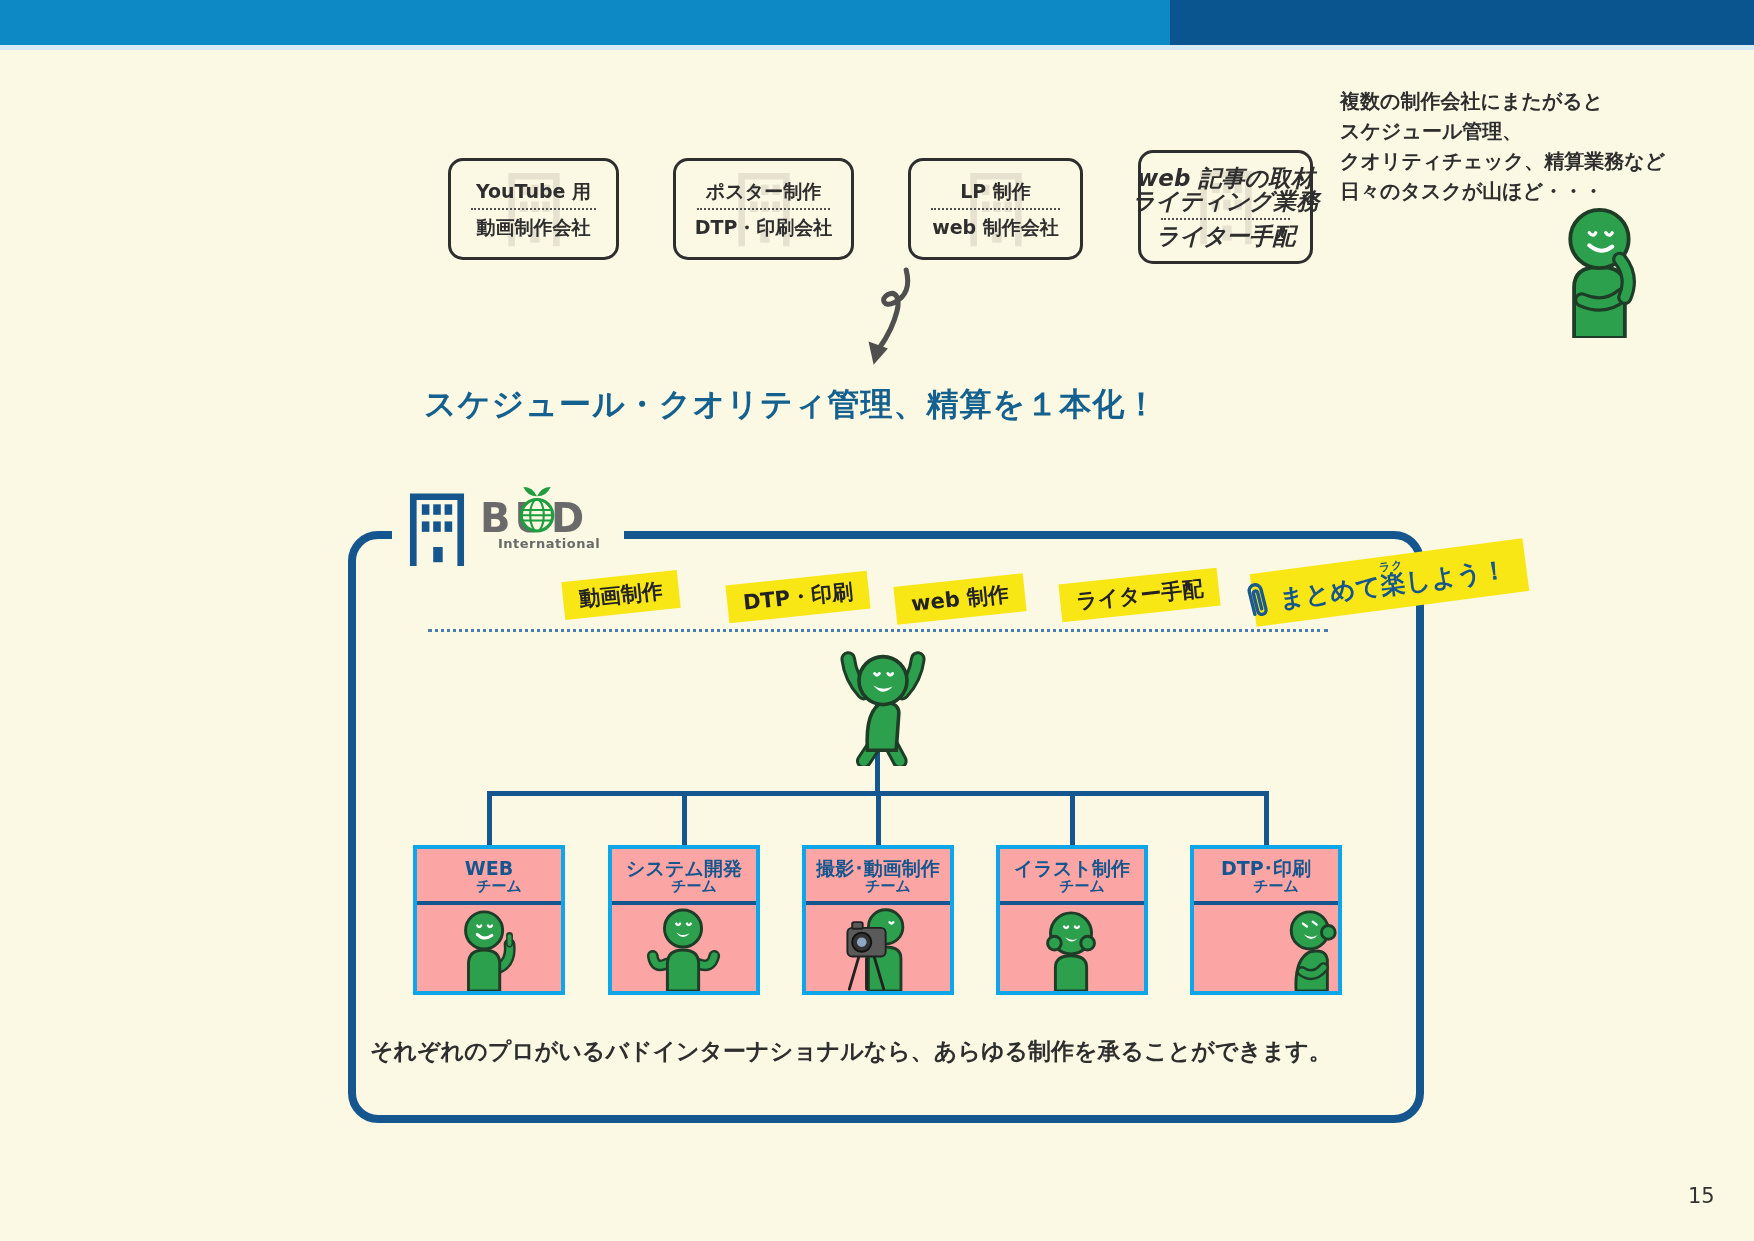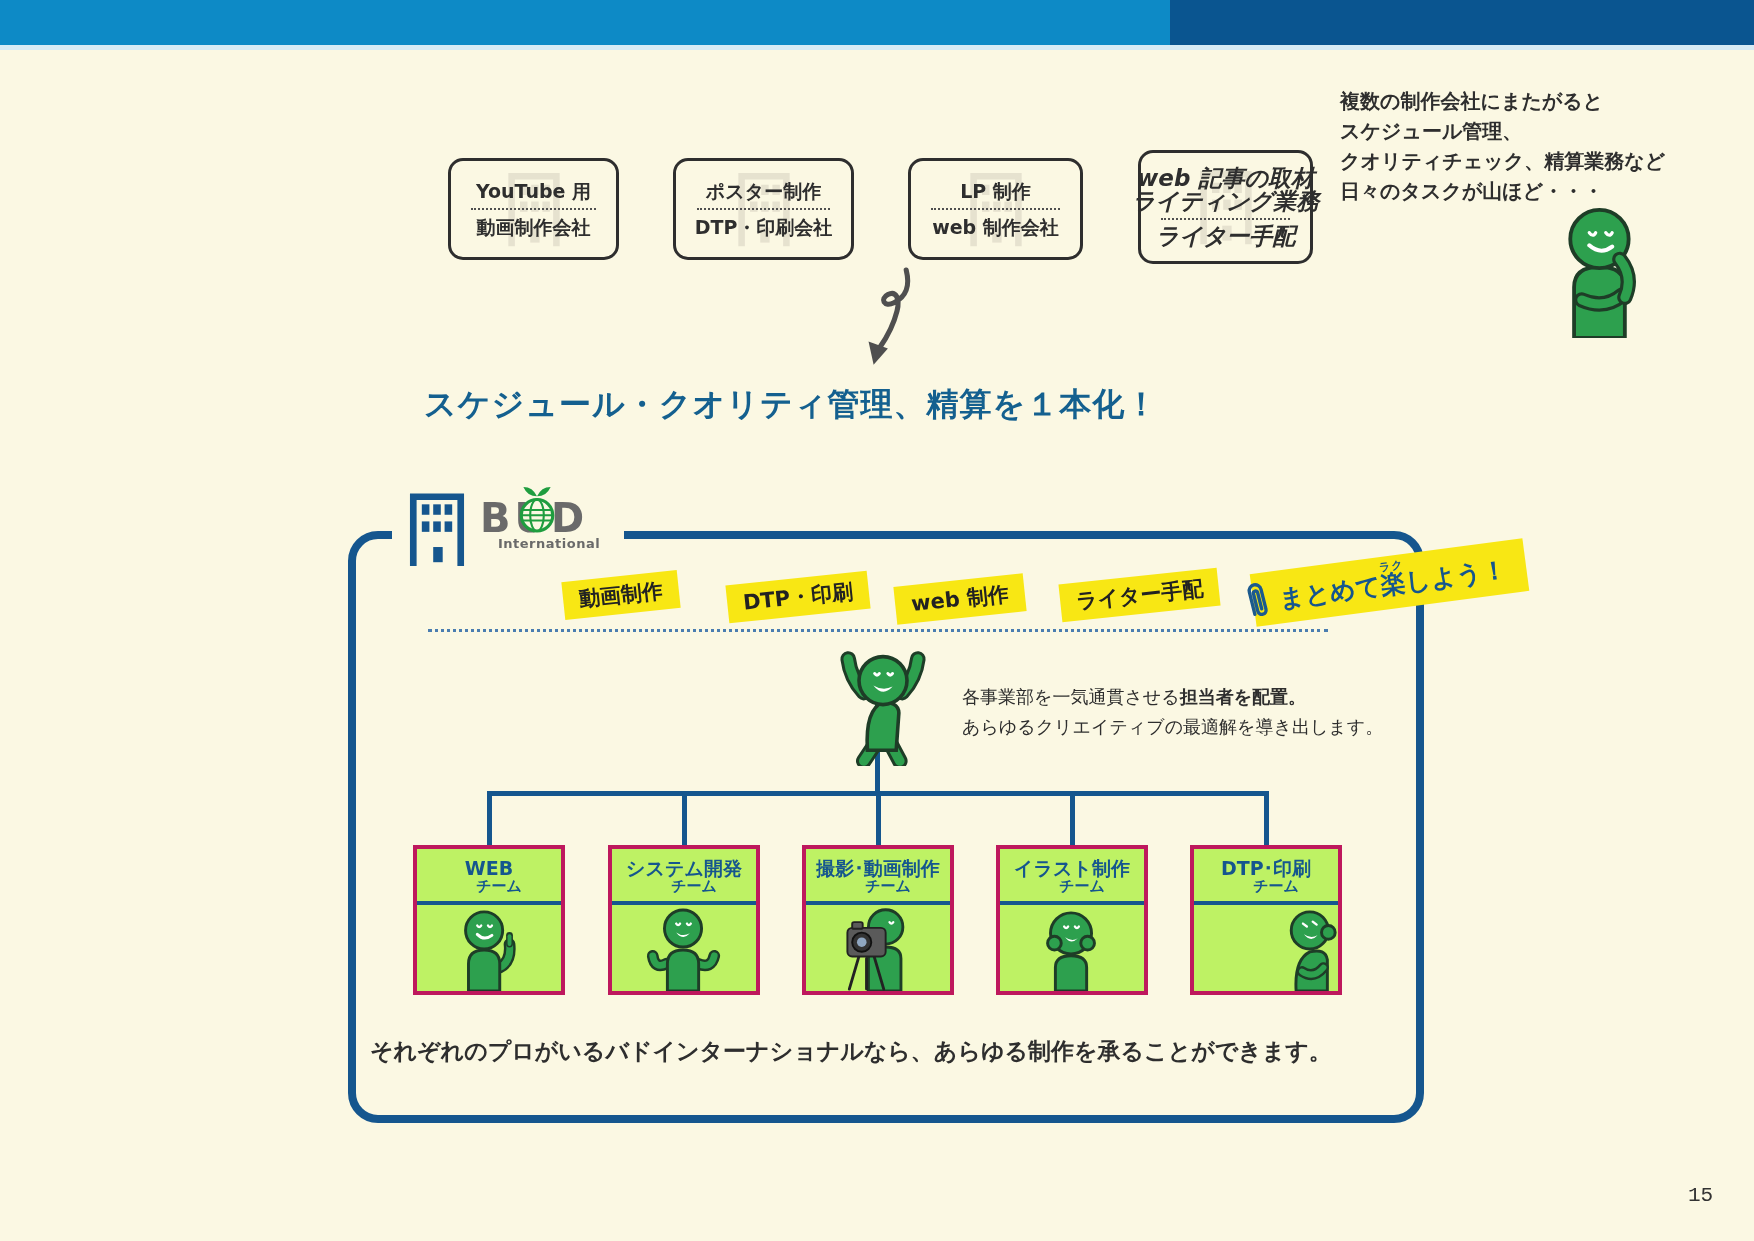--- a/index.html
+++ b/index.html
@@ -60,34 +60,34 @@
   .coord b{font-weight:700;}
 
   
   .stem,.drop{position:absolute;width:5px;background:#15568e;z-index:1;}
   .bus{position:absolute;left:487px;top:791px;width:782px;height:5px;background:#15568e;z-index:1;}
 
   
   .char{position:absolute;z-index:3;}
 
   
-  .team{position:absolute;top:845px;width:152px;height:150px;background:#bef264;
-        border:4px solid #be185d;box-sizing:border-box;z-index:2;display:flex;flex-direction:column;}
+  .team{position:absolute;top:845px;width:152px;height:150px;background:#fca5a5;
+        border:4px solid #0ea5e9;box-sizing:border-box;z-index:2;display:flex;flex-direction:column;}
   .team-head{height:52px;border-bottom:4px solid #15568e;display:flex;flex-direction:column;
              align-items:center;justify-content:center;}
   .team-title{font-size:19px;font-weight:700;color:#15568e;line-height:22px;white-space:nowrap;}
   .team-sub{font-size:15px;font-weight:700;color:#15568e;line-height:15px;margin-left:20px;}
   .team-illo{flex:1;display:flex;align-items:flex-end;justify-content:center;overflow:hidden;}
   .team-illo.right{justify-content:flex-end;}
 
   
   .bottom-note{position:absolute;left:370px;top:1036px;width:1020px;text-align:left;
                font-size:23px;font-weight:700;color:#2e2e2e;white-space:nowrap;}
 
-  .pagenum{position:absolute;left:1688px;top:1184px;font-size:21px;color:#333;font-family:Liberation Mono, monospace;}
+  .pagenum{position:absolute;left:1688px;top:1184px;font-size:21px;color:#333;}
 </style>
 </head>
 <body>
 
 <div id="stage">
 
   <div class="bar-light"></div>
   <div class="bar-dark"></div>
   <div class="bar-strip"></div>
 
@@ -255,24 +255,20 @@
     <path d="M34,78 L24,93" stroke="#1e3d27" stroke-width="13" fill="none" stroke-linecap="round"></path>
     <path d="M46,78 L54,93" stroke="#1e3d27" stroke-width="13" fill="none" stroke-linecap="round"></path>
     <path d="M34,78 L24,93" stroke="#2da04e" stroke-width="8" fill="none" stroke-linecap="round"></path>
     <path d="M46,78 L54,93" stroke="#2da04e" stroke-width="8" fill="none" stroke-linecap="round"></path>
     <path d="M27,84 Q25,50 40,44 Q55,44 53,56 L51,84 Z" fill="#2da04e" stroke="#1e3d27" stroke-width="3"></path>
     <circle cx="40" cy="26" r="20" fill="#2da04e" stroke="#1e3d27" stroke-width="3"></circle>
     <path d="M33,20 q2,3 4,0 M44,20 q2,3 4,0" stroke="#fff" stroke-width="2.4" fill="none" stroke-linecap="round"></path>
     <path d="M32,30 q8,10 16,1 q-8,4 -16,-1 Z" fill="#fff"></path>
   </svg>
 
-  <div class="coord">
-    <div><span>各事業部を一気通貫させる</span><b>担当者を配置。</b></div>
-    <div>あらゆるクリエイティブの最適解を導き出します。</div>
-  </div>
 
   <div class="bus"></div>
   <div class="drop" style="left:487px;top:791px;height:56px;"></div>
   <div class="drop" style="left:682px;top:791px;height:56px;"></div>
   <div class="drop" style="left:876px;top:791px;height:56px;"></div>
   <div class="drop" style="left:1070px;top:791px;height:56px;"></div>
   <div class="drop" style="left:1264px;top:791px;height:56px;"></div>
 
   <div class="team" style="left:413px;">
     <div class="team-head">

